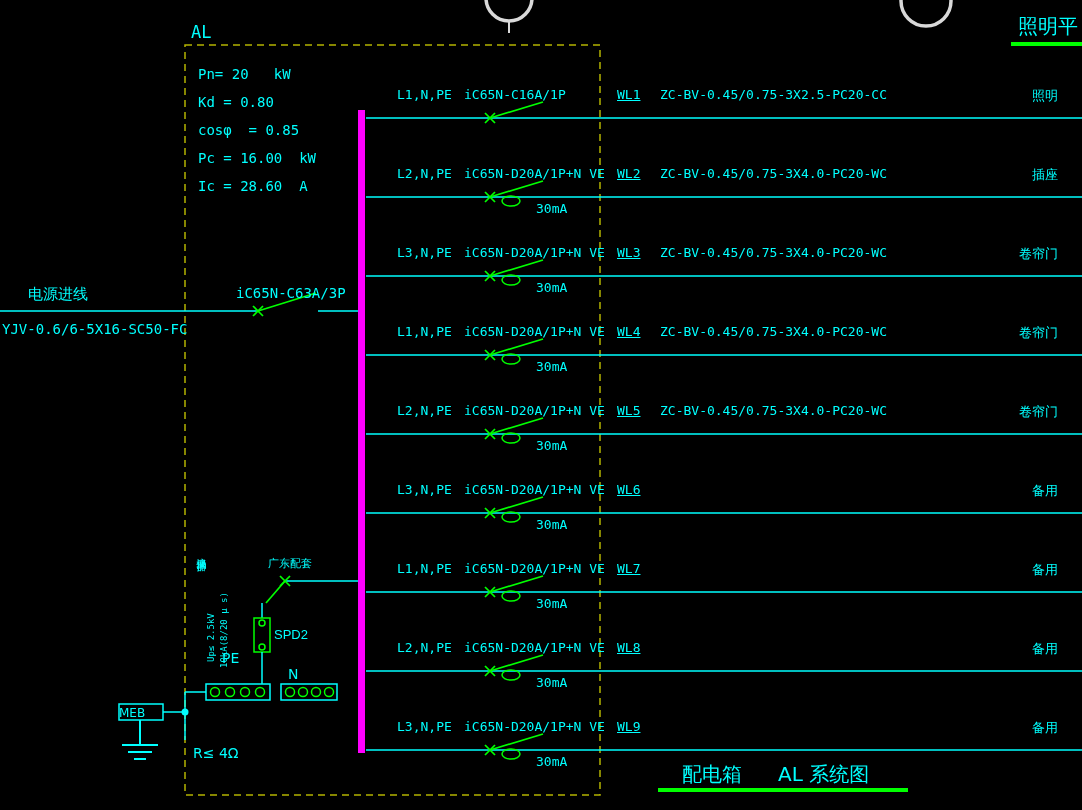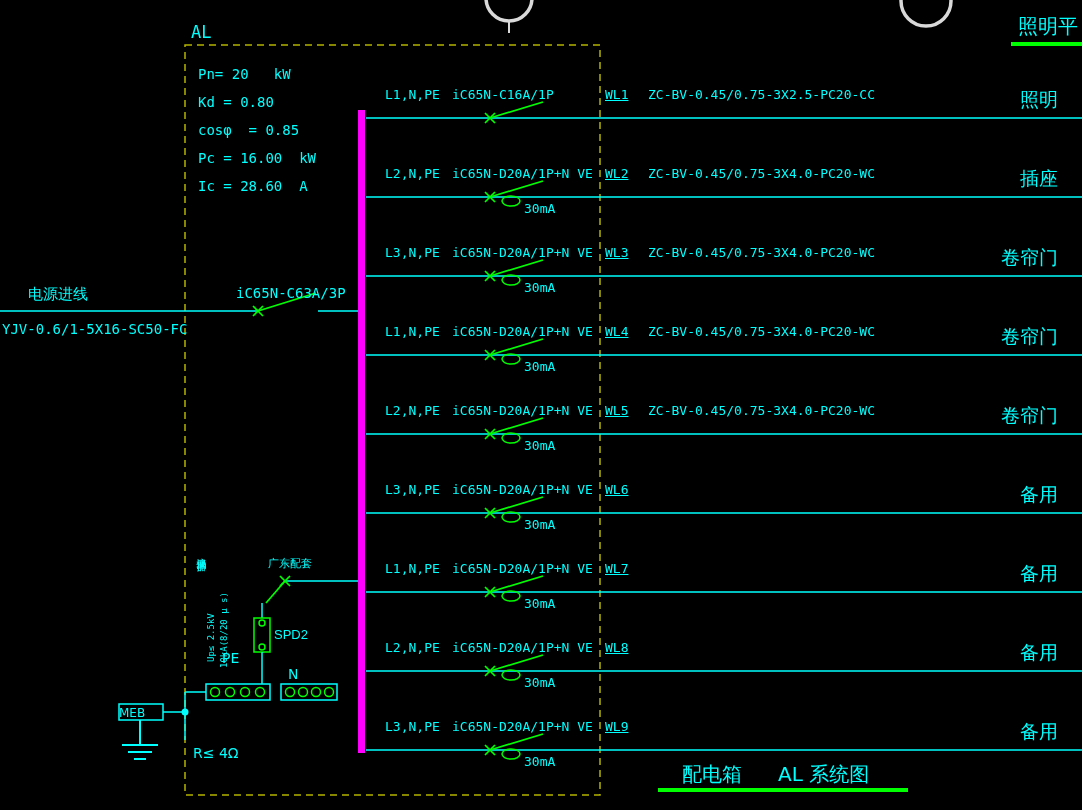--- a/index.html
+++ b/index.html
@@ -46,26 +46,26 @@
   .spd-spec2{left:219px;top:668px;font-size:9px;font-family:"DejaVu Sans Mono",monospace;
              transform:rotate(-90deg);transform-origin:0 0;}
 
   .pe-label{left:222px;top:650px;font-size:14px;}
   .n-label{left:288px;top:666px;font-size:14px;}
   .meb-label{left:119px;top:706px;width:44px;text-align:left;font-size:12px;}
   .res-label{left:193px;top:745px;font-size:14px;}
 
   
   .row{position:absolute;left:0;width:1082px;height:70px;}
-  .row span{position:absolute;top:0;color:var(--c-cyan);font:13px "DejaVu Sans Mono",monospace;white-space:pre;}
+  .row span{position:absolute;top:0;color:var(--c-cyan);font:13px "DejaVu Sans Mono",monospace;white-space:pre;margin-left:12px;}
   .row .ph{left:385px;}
   .row .bk{left:452px;}
   .row .id{left:605px;text-decoration:underline;}
   .row .cb{left:648px;}
-  .row .use{right:24px;font-family:"DejaVu Sans",sans-serif;font-size:19px;}
+  .row .use{right:24px;font-family:"DejaVu Sans",sans-serif;font-size:13px;}
   .row .rcd{left:524px;top:35px;}
 </style>
 </head>
 <body>
 
 <div class="canvas">
 
   <svg id="static-svg" width="1082" height="810" viewBox="0 0 1082 810">
 
     <rect x="185" y="45" width="415" height="750" class="dash"></rect>
@@ -275,21 +275,21 @@
   <div class="t panel-name">AL</div>
   <div id="params" class="params">
       <div>Pn= 20   kW</div>
       <div>Kd = 0.80</div>
       <div>cosφ  = 0.85</div>
       <div>Pc = 16.00  kW</div>
       <div>Ic = 28.60  A</div>
     </div>
 
   <div class="t incoming-label">电源进线</div>
-  <div class="t incoming-cable">YJV-0.6/1-5X16-SC50-FC</div>
+  <div class="t incoming-cable">YJV-0.6/6-5X16-SC50-FC</div>
   <div class="t incoming-breaker">iC65N-C63A/3P</div>
 
   <div class="t sheet-title">照明平</div>
 
   <div class="t spd-note">广东配套</div>
   <div class="t spd-device">SPD2</div>
   <div class="t spd-vert">浪涌保护器</div>
   <div class="t spd-spec1">Up≤ 2.5kV</div>
   <div class="t spd-spec2">10kA(8/20 μ s)</div>
 

